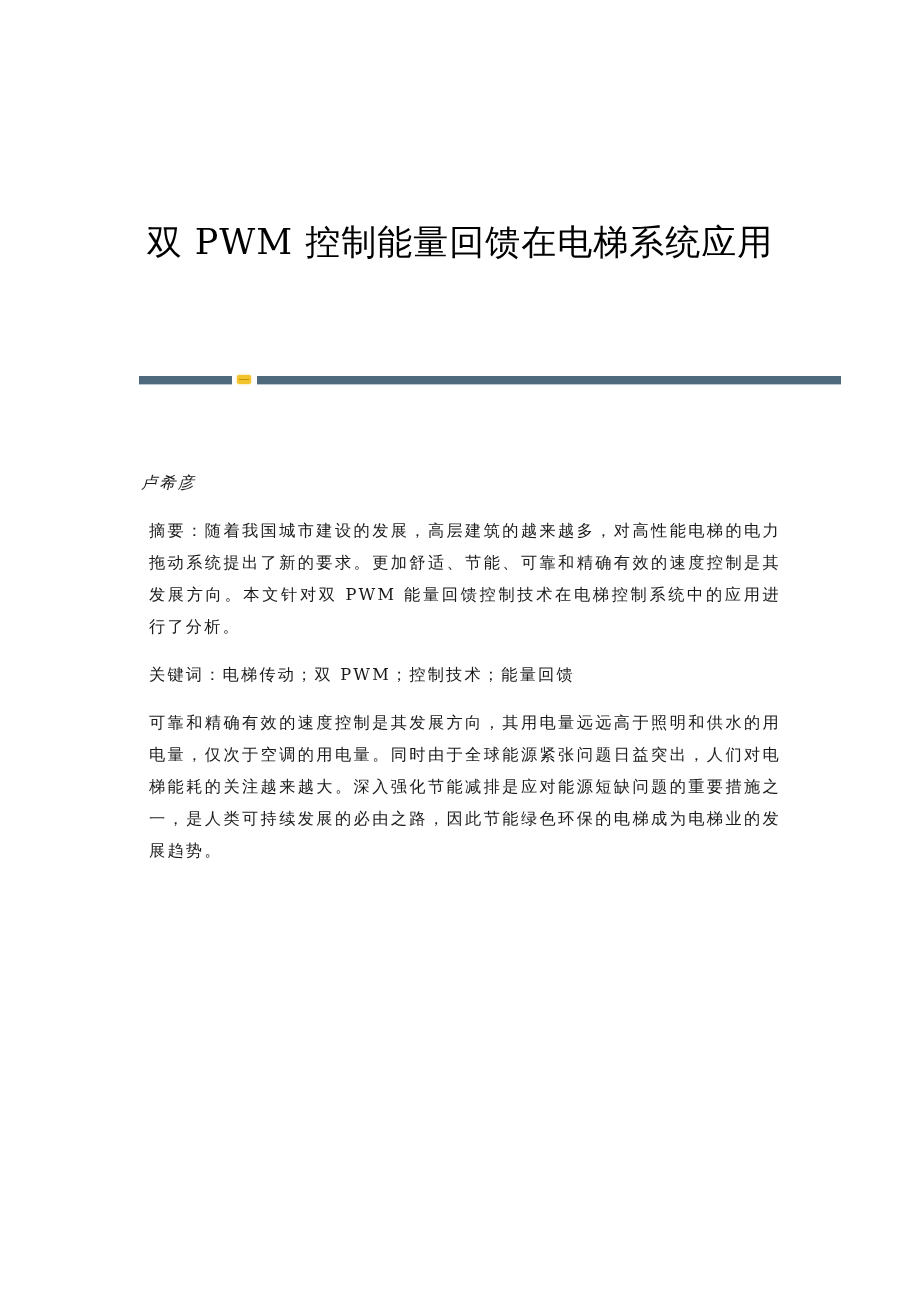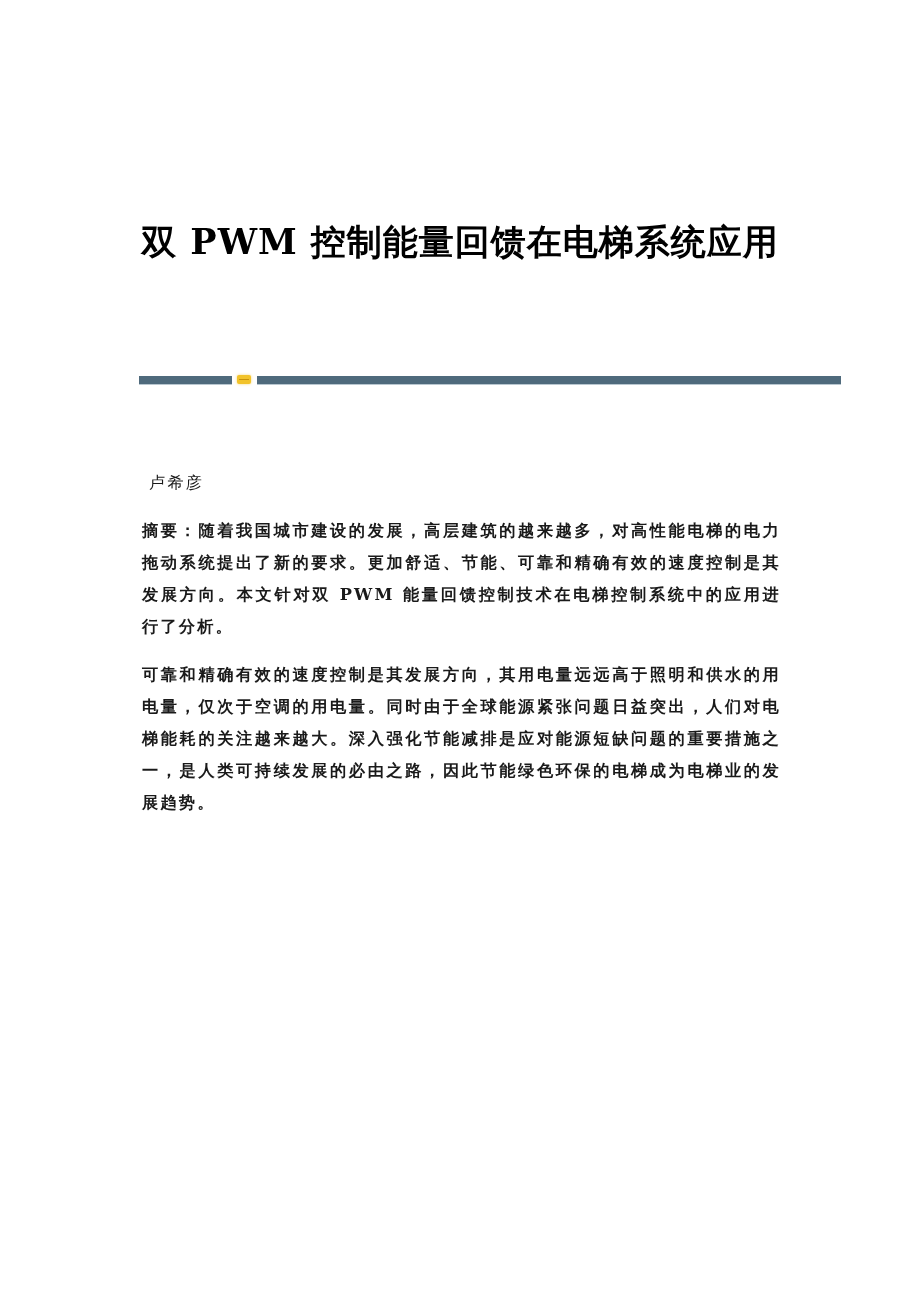--- a/index.html
+++ b/index.html
@@ -1,39 +1,40 @@
 <!DOCTYPE html>
 <html><head>
   <meta charset="utf-8">
   <style>
     html, body { margin: 0; padding: 0; background: #ffffff; }
     body { width: 920px; height: 1302px; position: relative; overflow: hidden;
            font-family: "DejaVu Serif", "Liberation Serif", serif; color: #111; }
     .title { position: absolute; left: 0; width: 920px; top: 214px; text-align: center;
-             font-size: 35px; font-weight: bold; letter-spacing: 1px; color: #000;
+             font-size: 35px; font-weight: normal; letter-spacing: 1px; color: #000;
              font-family: "DejaVu Serif", "Liberation Serif", serif; margin: 0; line-height: 56px; }
     .divider { position: absolute; top: 375px; left: 139px; height: 10px; width: 702px; }
     .divider .left { position: absolute; left: 0; top: 1px; width: 93px; height: 8px; background: #4f6a7c; border-bottom: 1px solid #b9c7d0; }
     .divider .badge { position: absolute; left: 98px; top: 0; width: 14px; height: 9px; background: #f2c32a;
                       border-radius: 2px; box-shadow: 0 0 3px #f6d77a; }
     .divider .badge::after { content: ""; position: absolute; left: 2px; right: 2px; top: 4px; height: 1px; background: #c8920a; }
     .divider .right { position: absolute; left: 118px; top: 1px; right: 0; height: 8px; background: #4f6a7c; border-bottom: 1px solid #b9c7d0; }
     .content { position: absolute; left: 141px; top: 467px; width: 640px;
                font-size: 16.2px; line-height: 32px; letter-spacing: 2.2px; color: #1a1a1a; }
-    .author { margin: 0 0 16px 8px; }
-    .para { margin: 0 0 16px 1px; text-align: justify; font-weight: bold; }
+    .author { font-style: italic; margin: 0 0 16px 0; }
+    .para { margin: 0 0 16px 8px; text-align: justify; }
   </style>
 </head>
 <body>
 
 <h1 class="title">双 PWM 控制能量回馈在电梯系统应用</h1>
 
 <div class="divider">
   <div class="left"></div>
   <div class="badge"></div>
   <div class="right"></div>
 </div>
 
 <div class="content">
   <p class="author">卢希彦</p>
   <p class="para">摘要：随着我国城市建设的发展，高层建筑的越来越多，对高性能电梯的电力拖动系统提出了新的要求。更加舒适、节能、可靠和精确有效的速度控制是其发展方向。本文针对双 PWM 能量回馈控制技术在电梯控制系统中的应用进行了分析。</p>
+  <p class="para">关键词：电梯传动；双 PWM；控制技术；能量回馈</p>
   <p class="para">可靠和精确有效的速度控制是其发展方向，其用电量远远高于照明和供水的用电量，仅次于空调的用电量。同时由于全球能源紧张问题日益突出，人们对电梯能耗的关注越来越大。深入强化节能减排是应对能源短缺问题的重要措施之一，是人类可持续发展的必由之路，因此节能绿色环保的电梯成为电梯业的发展趋势。</p>
 </div>
 
 </body></html>

